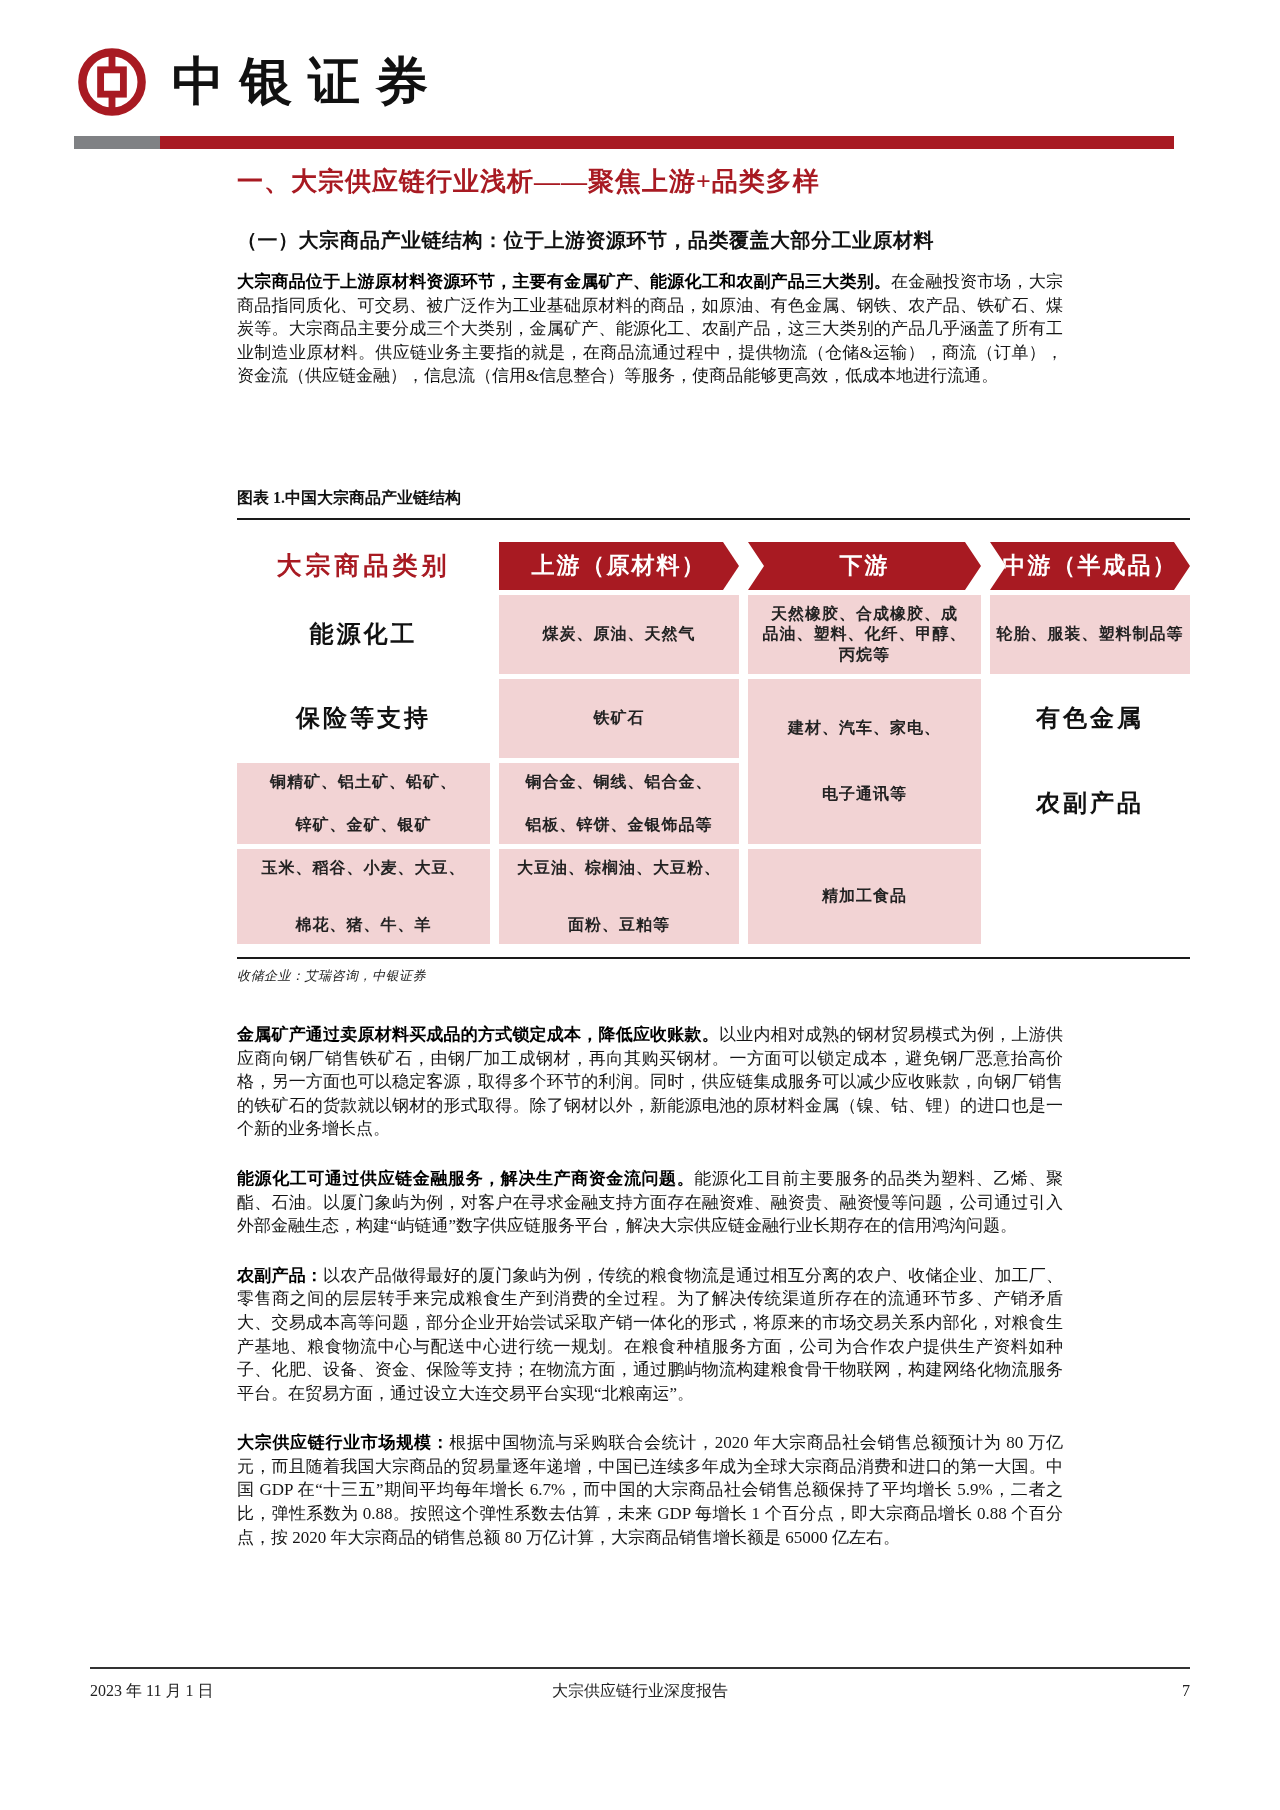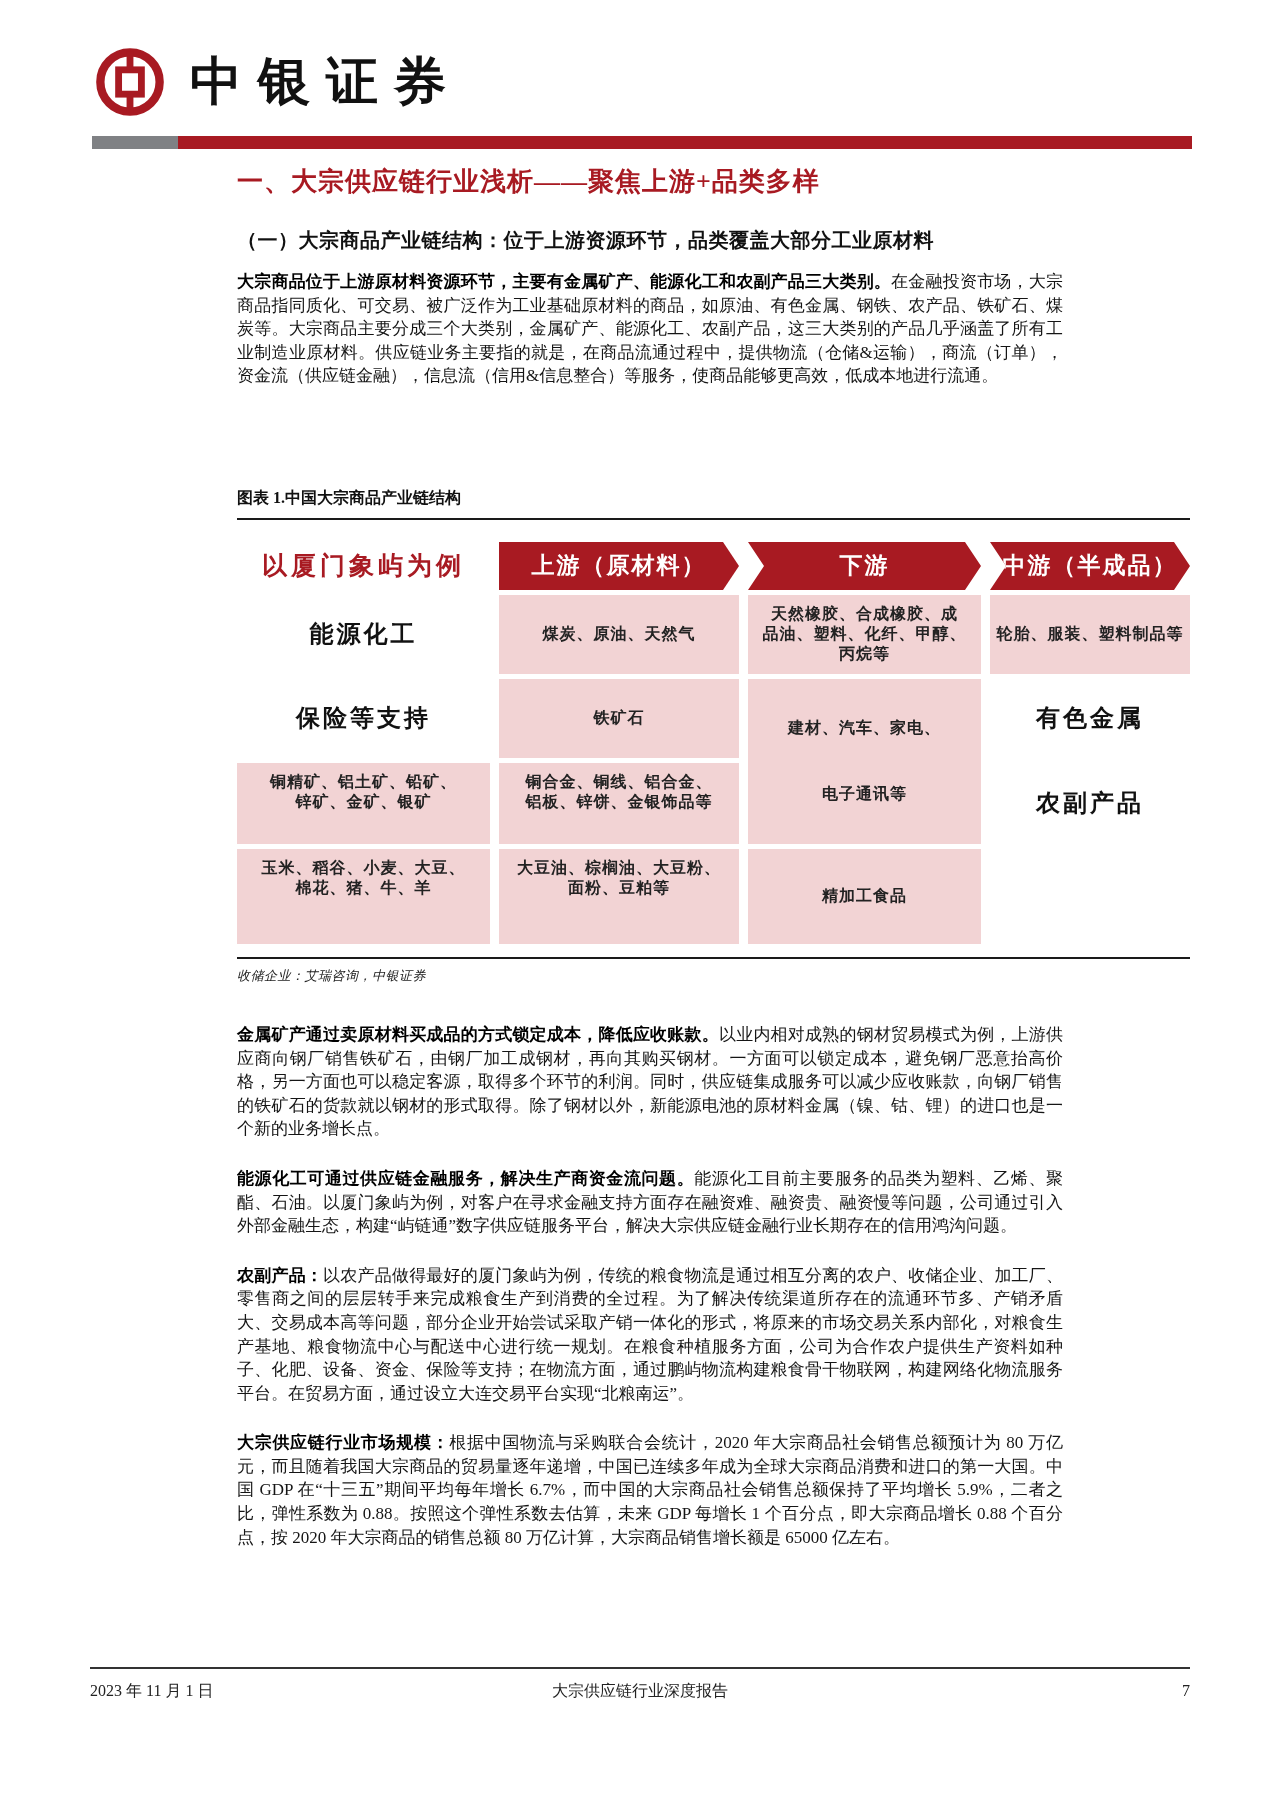--- a/index.html
+++ b/index.html
@@ -13,21 +13,21 @@
   .page{
     position:relative;
     width:1280px;height:1810px;
     margin:0 auto;
     background:#ffffff;
     font-family:"Liberation Serif","DejaVu Serif",serif;
     color:var(--text-black);
     overflow:hidden;
   }
   
-  .masthead{position:absolute;left:92px;top:42px;width:1100px;}
+  .masthead{position:absolute;left:74px;top:42px;width:1100px;}
   .brand-row{display:flex;align-items:center;height:80px;}
   .brand-logo{width:76px;height:76px;flex:0 0 auto;}
   .brand-name{
     font-size:52px;font-weight:bold;color:#111;
     letter-spacing:16px;margin-left:22px;line-height:1;
     font-family:"Liberation Serif","DejaVu Serif",serif;
   }
   .head-rule{display:flex;margin-top:14px;height:13px;width:100%;}
   .head-rule .gray{width:86px;background:var(--bar-gray);}
   .head-rule .red{flex:1;background:var(--brand-red);}
@@ -72,21 +72,21 @@
   }
   .banner.notched{
     clip-path:polygon(0 0,calc(100% - 16px) 0,100% 50%,calc(100% - 16px) 100%,0 100%,16px 50%);
   }
   .cat-label{
     display:flex;align-items:center;justify-content:center;
     font-size:24px;font-weight:bold;color:#111;letter-spacing:3px;
   }
   .cell{
     background:var(--cell-pink);
-    display:flex;flex-direction:column;justify-content:flex-start;
+    display:flex;flex-direction:column;justify-content:space-between;
     padding:9px 4px;
     font-size:16px;font-weight:bold;color:#222;
     text-align:center;letter-spacing:1px;line-height:1.25;
   }
   .cell .line{width:100%;}
   .cell .line:only-child{margin:auto;}
   .cell.compact{justify-content:center;line-height:2.0;}
   .cell.merged{grid-row:span 2;gap:34px;}
   .fig-source{
     margin-top:13px;border-top:2px solid #1a1a1a;
@@ -132,21 +132,21 @@
 
     <div class="sec-subtitle">（一）大宗商品产业链结构：位于上游资源环节，品类覆盖大部分工业原材料</div>
 
     <p class="body"><strong>大宗商品位于上游原材料资源环节，主要有金属矿产、能源化工和农副产品三大类别。</strong><span>在金融投资市场，大宗商品指同质化、可交易、被广泛作为工业基础原材料的商品，如原油、有色金属、钢铁、农产品、铁矿石、煤炭等。大宗商品主要分成三个大类别，金属矿产、能源化工、农副产品，这三大类别的产品几乎涵盖了所有工业制造业原材料。供应链业务主要指的就是，在商品流通过程中，提供物流（仓储&amp;运输），商流（订单），资金流（供应链金融），信息流（信用&amp;信息整合）等服务，使商品能够更高效，低成本地进行流通。</span></p>
 
     <div class="figure">
       <div class="fig-caption">图表 1.中国大宗商品产业链结构</div>
 
       <div class="chain-table">
 
-        <div class="cat-head">以厦门象屿为例</div>
+        <div class="cat-head">大宗商品类别</div>
         <div class="banner">上游（原材料）</div>
         <div class="banner notched">下游</div>
         <div class="banner notched">中游（半成品）</div>
 
         <div class="cat-label">能源化工</div>
         <div class="cell">
             <div class="line">煤炭、原油、天然气</div>
           </div>
         <div class="cell">
             <div class="line">天然橡胶、合成橡胶、成</div>

